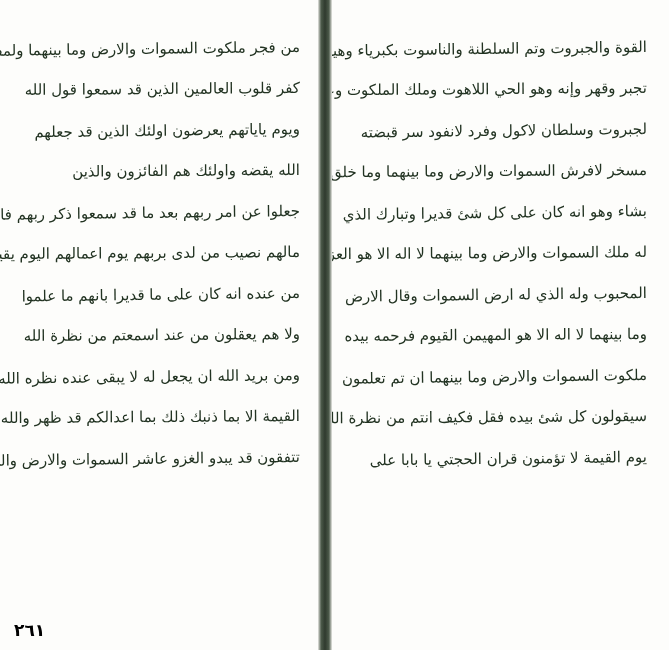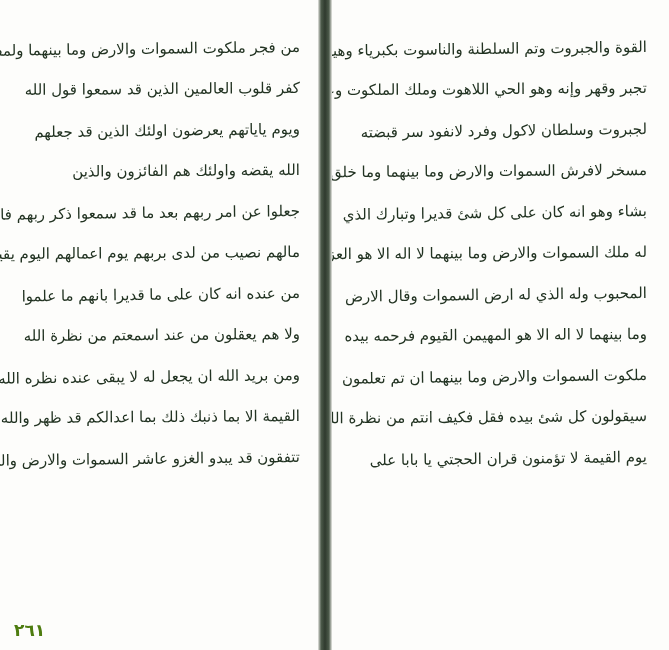--- a/index.html
+++ b/index.html
@@ -64,21 +64,21 @@
   .leaf-right .line { font-size: 15px; }
 
   
   .line:nth-child(odd)  { transform: rotate(-0.7deg); }
   .line:nth-child(even) { transform: rotate(-0.4deg); }
 
   .page-number {
     position: absolute;
     left: 14px;
     bottom: 10px;
-    color: #4d7c0f;
+    color: #000000;
     font-family: "DejaVu Sans", sans-serif;
     font-size: 17px;
     direction: rtl;
     font-weight: bold;
   }
 </style>
 </head>
 <body>
 
 <div class="page">

